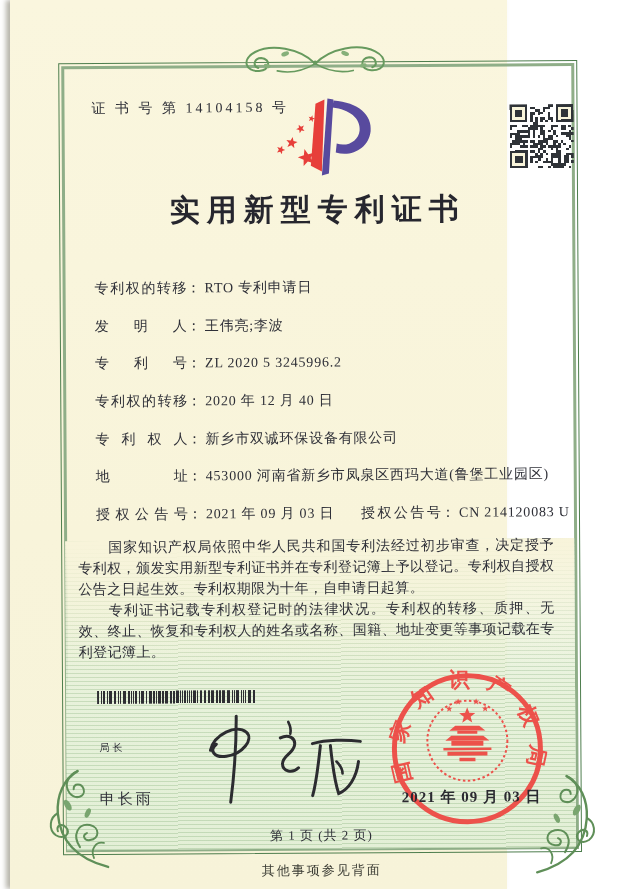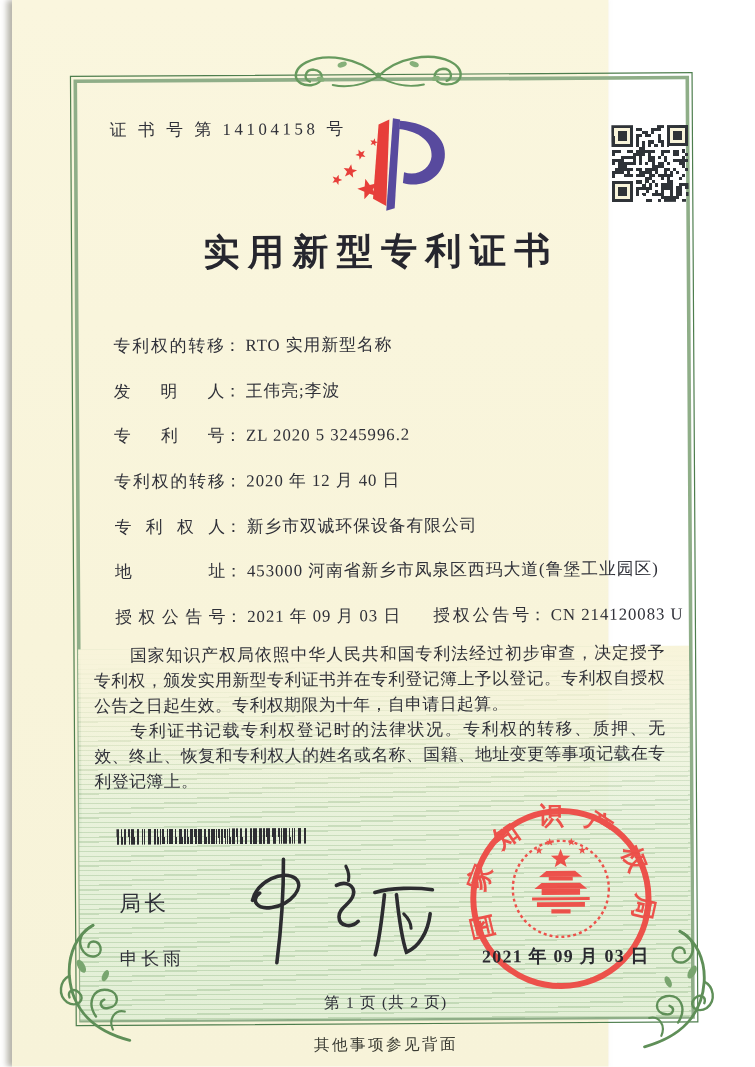--- a/index.html
+++ b/index.html
@@ -47,21 +47,21 @@
   .fvalue{letter-spacing:.8px;}
   .pair2{position:absolute;left:252px;top:0;}
   .pair2 .flabel{width:80px;margin-left:13px;}
 
   .paras{
     position:absolute;left:67px;top:536px;width:476px;
     font-size:14px;line-height:21px;text-align:justify;letter-spacing:.4px;
   }
   .paras p{margin:0;text-indent:2.15em;}
 
-  .sign-role{position:absolute;left:87px;top:740px;font-size:18px;letter-spacing:3px;}
+  .sign-role{position:absolute;left:87px;top:740px;font-size:10px;letter-spacing:3px;}
   .sign-name{position:absolute;left:87px;top:789px;font-size:15px;letter-spacing:3px;}
   .signature-svg{position:absolute;left:172px;top:710px;}
 
   .seal-svg{position:absolute;left:375px;top:670px;opacity:.92;}
   .seal-date{
     position:absolute;left:389px;top:789px;font-size:15px;font-weight:600;
     letter-spacing:1px;color:#2a2a30;white-space:nowrap;
   }
 
   .barcode{position:absolute;left:85px;top:690px;}
@@ -350,21 +350,21 @@
         <rect x="51.2" y="5.12" width="7.68" height="7.68" fill="#2f3338"></rect>
         <rect x="0" y="46.08" width="17.92" height="17.92" fill="#2f3338"></rect>
         <rect x="2.56" y="48.64" width="12.8" height="12.8" fill="#f8f4da"></rect>
         <rect x="5.12" y="51.2" width="7.68" height="7.68" fill="#2f3338"></rect>
       </svg>
 
   <div class="title">实用新型专利证书</div>
 
   <div class="fields">
     <div class="frow">
-      <span class="flabel">专利权的转移</span><span class="fcolon">：</span><span class="fvalue">RTO 实用新型名称</span>
+      <span class="flabel">专利权的转移</span><span class="fcolon">：</span><span class="fvalue">RTO 专利申请日</span>
     </div>
     <div class="frow">
       <span class="flabel">发明人</span><span class="fcolon">：</span><span class="fvalue">王伟亮;李波</span>
     </div>
     <div class="frow">
       <span class="flabel">专利号</span><span class="fcolon">：</span><span class="fvalue">ZL 2020 5 3245996.2</span>
     </div>
     <div class="frow">
       <span class="flabel">专利权的转移</span><span class="fcolon">：</span><span class="fvalue">2020 年 12 月 40 日</span>
     </div>

